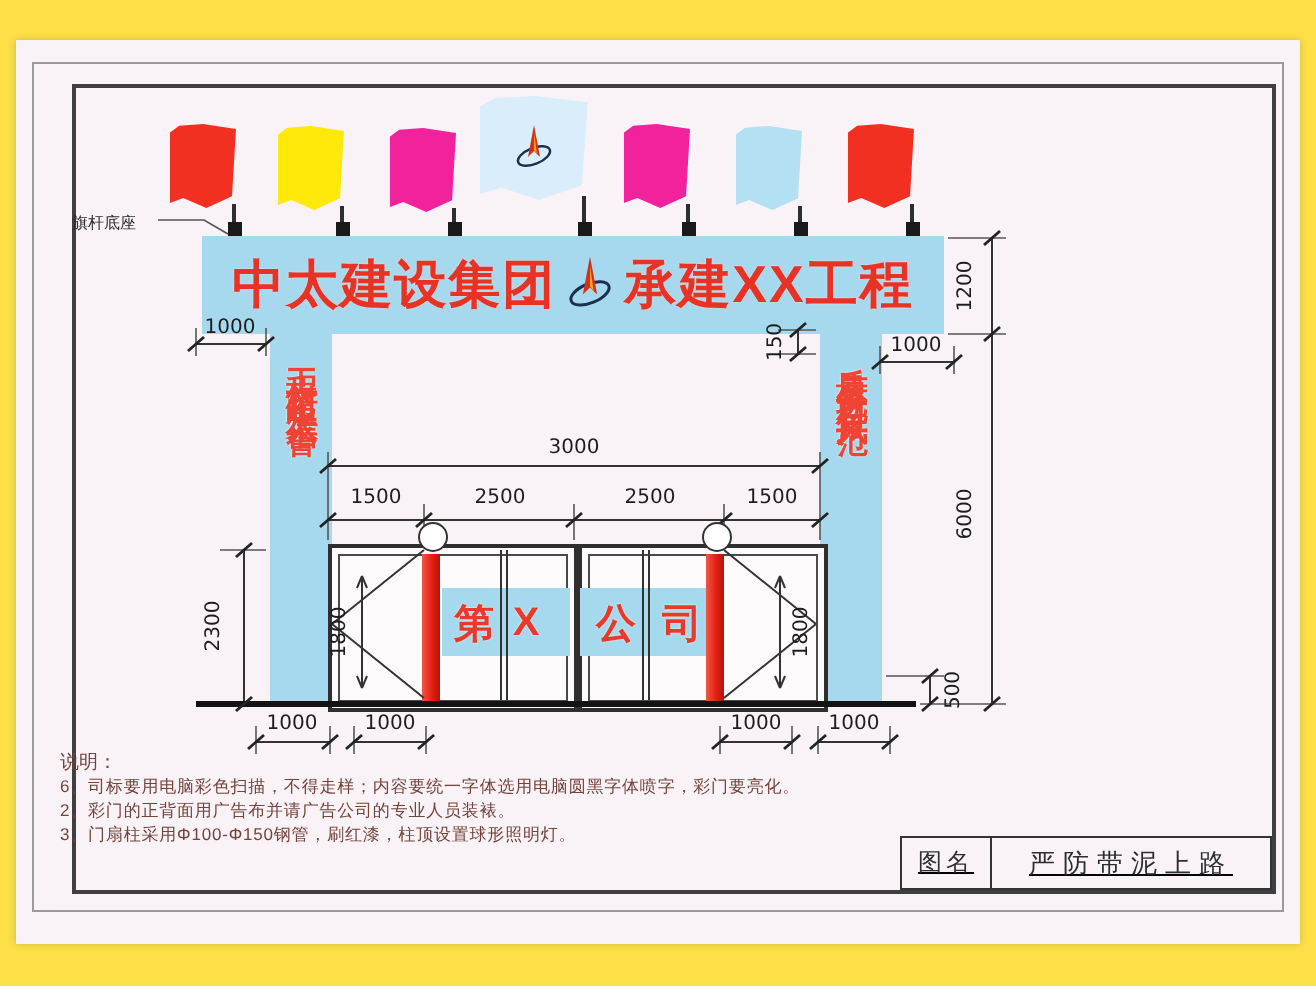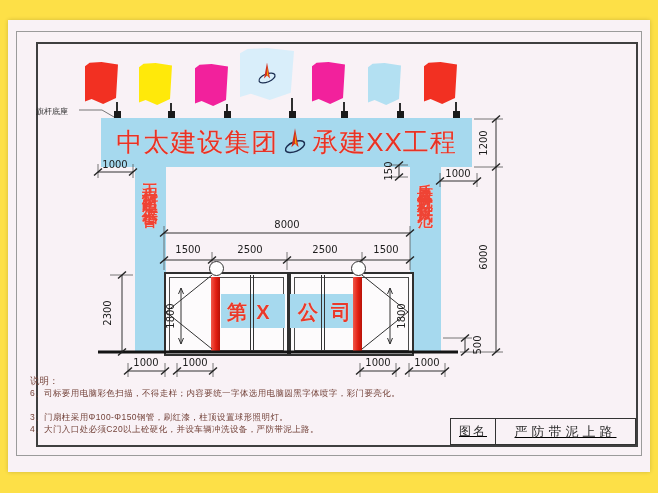--- a/index.html
+++ b/index.html
@@ -16,21 +16,21 @@
         display:flex;align-items:center;justify-content:center;}
   .flag.std{width:33px;height:42px;}
   .f-red{background:#f23022;} .f-yellow{background:#ffe90a;} .f-magenta{background:#f2219c;}
   .f-blue{background:#b3e0f2;} .f-logo{background:#d9eefa;width:54px;height:52px;}
   .pole{position:absolute;width:2px;background:#2e2e2e;}
   .pole-base{position:absolute;width:7px;height:8px;background:#1a1a1a;}
 
   
   .banner{position:absolute;left:101px;top:118px;width:371px;height:49px;background:#a6d9ee;
           display:flex;align-items:center;justify-content:center;gap:5px;z-index:2;}
-  .banner-text{font-size:26px;font-weight:normal;color:#e63326;letter-spacing:1px;
+  .banner-text{font-size:26px;font-weight:bold;color:#e63326;letter-spacing:1px;
                text-shadow:0 0 1px #ffd7d0;white-space:nowrap;}
   .pillar{position:absolute;top:167px;width:31px;height:186px;background:#a6d9ee;
           display:flex;align-items:flex-start;justify-content:center;}
   .pillar-text{writing-mode:vertical-rl;text-orientation:upright;font-size:16px;font-weight:bold;
                color:#ef4435;letter-spacing:4px;margin-top:4px;text-shadow:0 0 1px #fff;line-height:31px;}
 
   
   .leaf{position:absolute;top:272px;width:121px;height:80px;border:2px solid #2f2f2f;background:#fdfbfc;}
   .leaf::after{content:"";position:absolute;inset:3px;border:1px solid #4a4a4a;}
   .band{position:absolute;top:294px;height:34px;background:#a6d9ee;z-index:3;}
@@ -221,41 +221,41 @@
     <use href="#tick" x="128" y="371"></use>
       <use href="#tick" x="165" y="371"></use>
     <use href="#tick" x="177" y="371"></use>
       <use href="#tick" x="213" y="371"></use>
     <use href="#tick" x="360" y="371"></use>
       <use href="#tick" x="396" y="371"></use>
     <use href="#tick" x="409" y="371"></use>
       <use href="#tick" x="445" y="371"></use>
   </svg>
 
-  <span class="dim" style="left:287px;top:224px">8000</span>
+  <span class="dim" style="left:287px;top:224px">3000</span>
   <span class="dim" style="left:188px;top:249px">1500</span>
   <span class="dim" style="left:250px;top:249px">2500</span>
   <span class="dim" style="left:325px;top:249px">2500</span>
   <span class="dim" style="left:386px;top:249px">1500</span>
   <span class="dim" style="left:115px;top:164px">1000</span>
   <span class="dim" style="left:458px;top:173px">1000</span>
   <span class="dim v" style="left:388px;top:171px">150</span>
   <span class="dim v" style="left:483px;top:143px">1200</span>
   <span class="dim v" style="left:483px;top:257px">6000</span>
   <span class="dim v" style="left:477px;top:345px">500</span>
   <span class="dim v" style="left:107px;top:313px">2300</span>
   <span class="dim v" style="left:170px;top:316px">1800</span>
   <span class="dim v" style="left:401px;top:316px">1800</span>
   <span class="dim" style="left:146px;top:362px">1000</span>
   <span class="dim" style="left:195px;top:362px">1000</span>
   <span class="dim" style="left:378px;top:362px">1000</span>
   <span class="dim" style="left:427px;top:362px">1000</span>
 
   <span class="note-head">说明：</span>
   <span class="note-line" style="top:388px">6、司标要用电脑彩色扫描，不得走样；内容要统一字体选用电脑圆黑字体喷字，彩门要亮化。</span>
+  <span class="note-line" style="top:400px">2、彩门的正背面用广告布并请广告公司的专业人员装裱。</span>
   <span class="note-line" style="top:412px">3、门扇柱采用Φ100-Φ150钢管，刷红漆，柱顶设置球形照明灯。</span>
-  <span class="note-line" style="top:424px">4、大门入口处必须C20以上砼硬化，并设车辆冲洗设备，严防带泥上路。</span>
 
   <div class="title-block">
     <div class="tb-label">图名</div>
     <div class="tb-value">严防带泥上路</div>
   </div>
 </div>
 
 </body></html>

